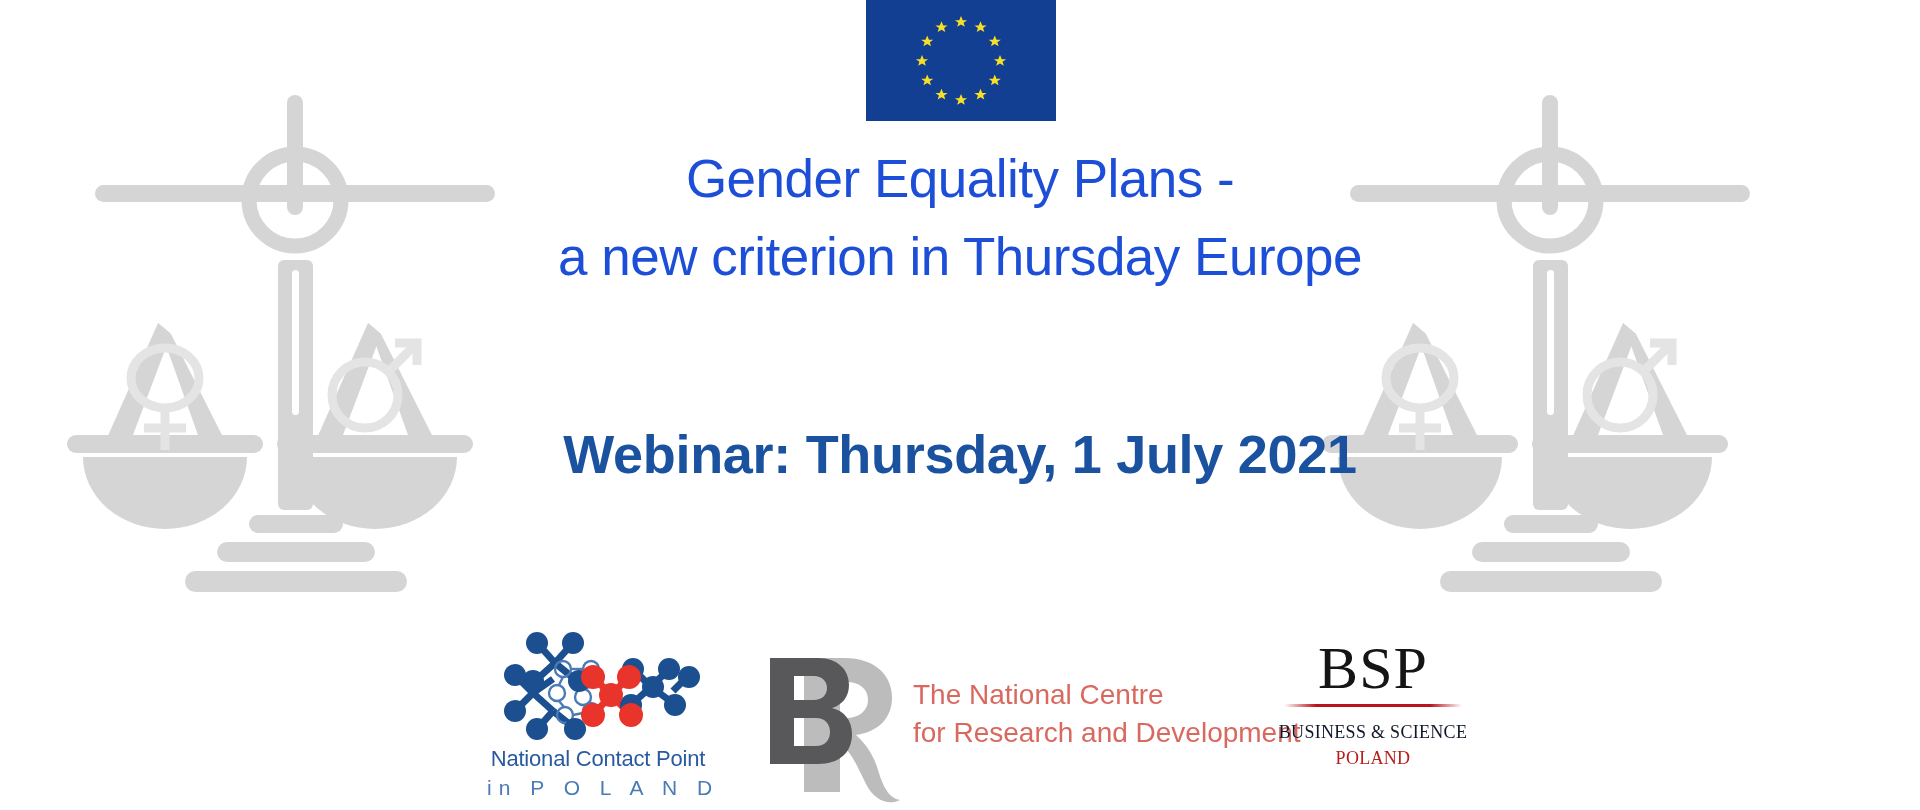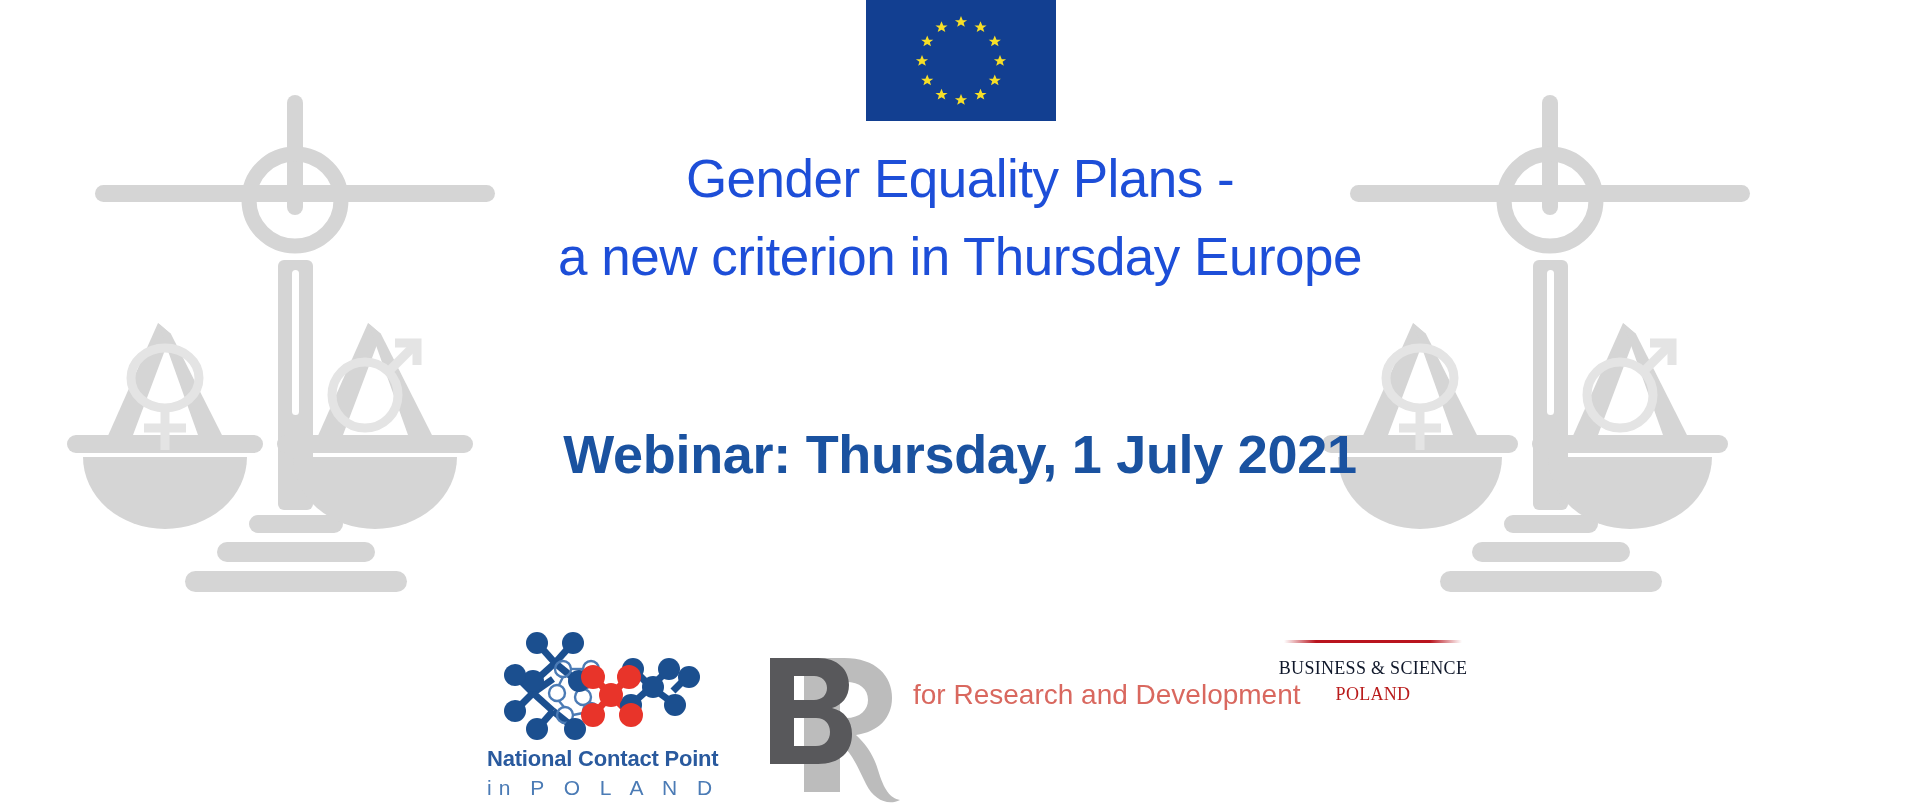--- a/index.html
+++ b/index.html
@@ -90,21 +90,21 @@
     height: 170px;
   }
   .ncp-graphic { width: 222px; height: 112px; display: block; }
   .ncp-text {
     text-align: center;
     margin-top: 3px;
   }
   .ncp-line1 {
     font-family: "Liberation Sans", sans-serif;
     font-size: 22px;
-    font-weight: bold;
+    font-weight: normal;
     color: #2a5a9e;
     letter-spacing: -0.2px;
     white-space: nowrap;
   }
   .ncp-line2 {
     font-family: "Liberation Sans", sans-serif;
     font-size: 21px;
     font-weight: normal;
     color: #4b7bb5;
     letter-spacing: 7px;
@@ -407,24 +407,26 @@
                    C140 166 126 160 118 144 C110 128 104 112 92 104 L92 152 L56 152 Z
                    M92 42 L92 78 L98 78 C112 78 120 70 120 60 C120 49 112 42 98 42 Z" fill="#bcbcbc"></path>
 
           <path d="M22 18 L70 18 C90 18 101 30 101 45 C101 57 94 65 84 68
                    C96 71 104 80 104 94 C104 112 92 124 70 124 L22 124 Z
                    M46 36 L46 60 L66 60 C74 60 79 55 79 48 C79 41 74 36 66 36 Z
                    M46 78 L46 106 L68 106 C77 106 82 100 82 92 C82 84 77 78 68 78 Z" fill="#58585b"></path>
         </svg>
       </div>
       <div class="ncbr-words">
+        <div>The National Centre</div>
         <div>for Research and Development</div>
       </div>
     </div>
 
     <div class="bsp">
+      <div class="bsp-mark">BSP</div>
       <div class="bsp-rule"></div>
       <div class="bsp-sub1">BUSINESS &amp; SCIENCE</div>
       <div class="bsp-sub2">POLAND</div>
     </div>
 
   </div>
 </div>
 
 </body></html>

